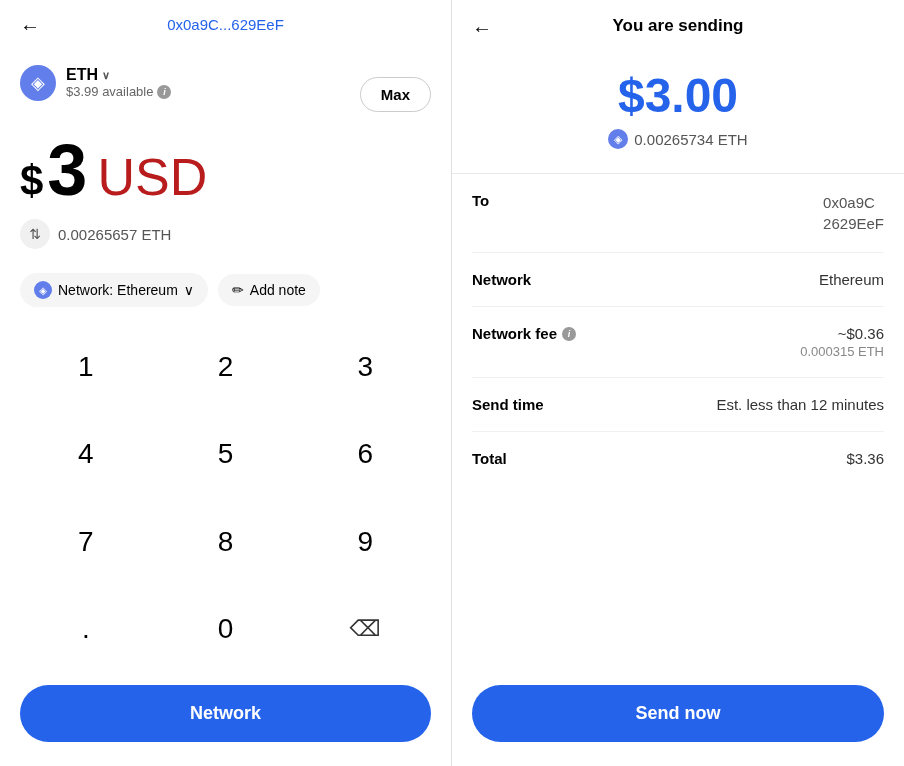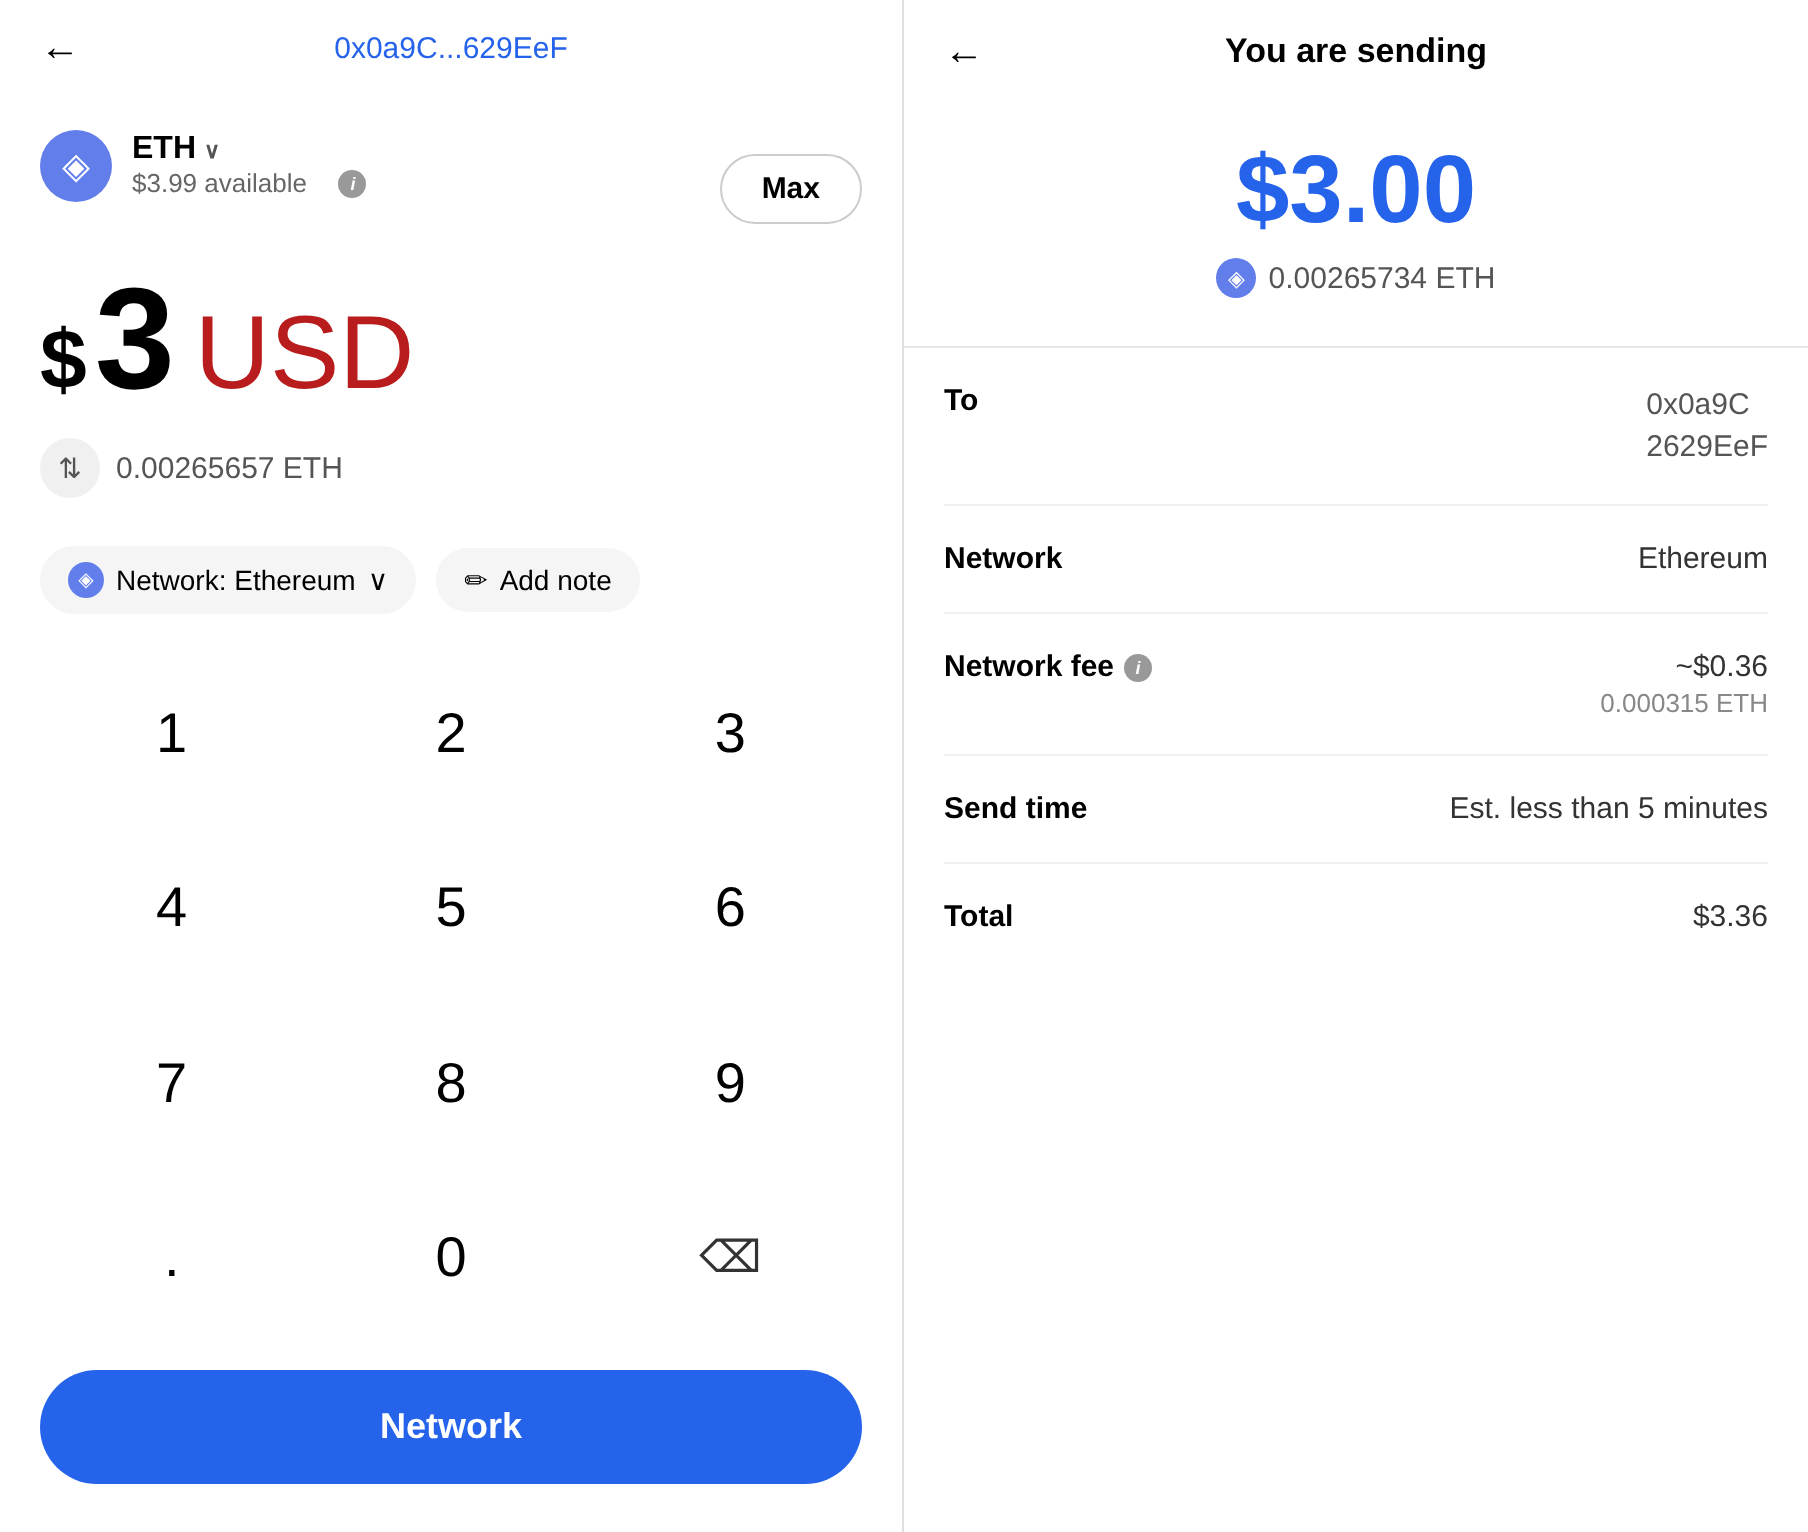--- a/index.html
+++ b/index.html
@@ -100,21 +100,21 @@
     }
     .token-text .token-name .chevron {
       font-size: 11px;
       color: #555;
     }
     .token-text .token-balance {
       font-size: 13px;
       color: #666;
       display: flex;
       align-items: center;
-      gap: 16px;
+      gap: 4px;
     }
     .info-icon {
       width: 14px;
       height: 14px;
       background: #999;
       border-radius: 50%;
       display: inline-flex;
       align-items: center;
       justify-content: center;
       color: white;
@@ -453,23 +453,26 @@
           <span class="info-icon">i</span>
         </span>
         <div>
           <div class="detail-value">~$0.36</div>
           <div class="detail-value-secondary">0.000315 ETH</div>
         </div>
       </div>
 
       <div class="detail-row">
         <span class="detail-label">Send time</span>
-        <span class="detail-value">Est. less than 5 minutes</span>
+        <span class="detail-value">Est. less than 12 minutes</span>
       </div>
 
       <div class="detail-row">
         <span class="detail-label">Total</span>
         <span class="detail-value">$3.36</span>
       </div>
     </div>
 
+    <div class="action-btn-container">
+      <button class="action-btn">Send now</button>
+    </div>
   </div>
 </div>
 
 </body></html>

